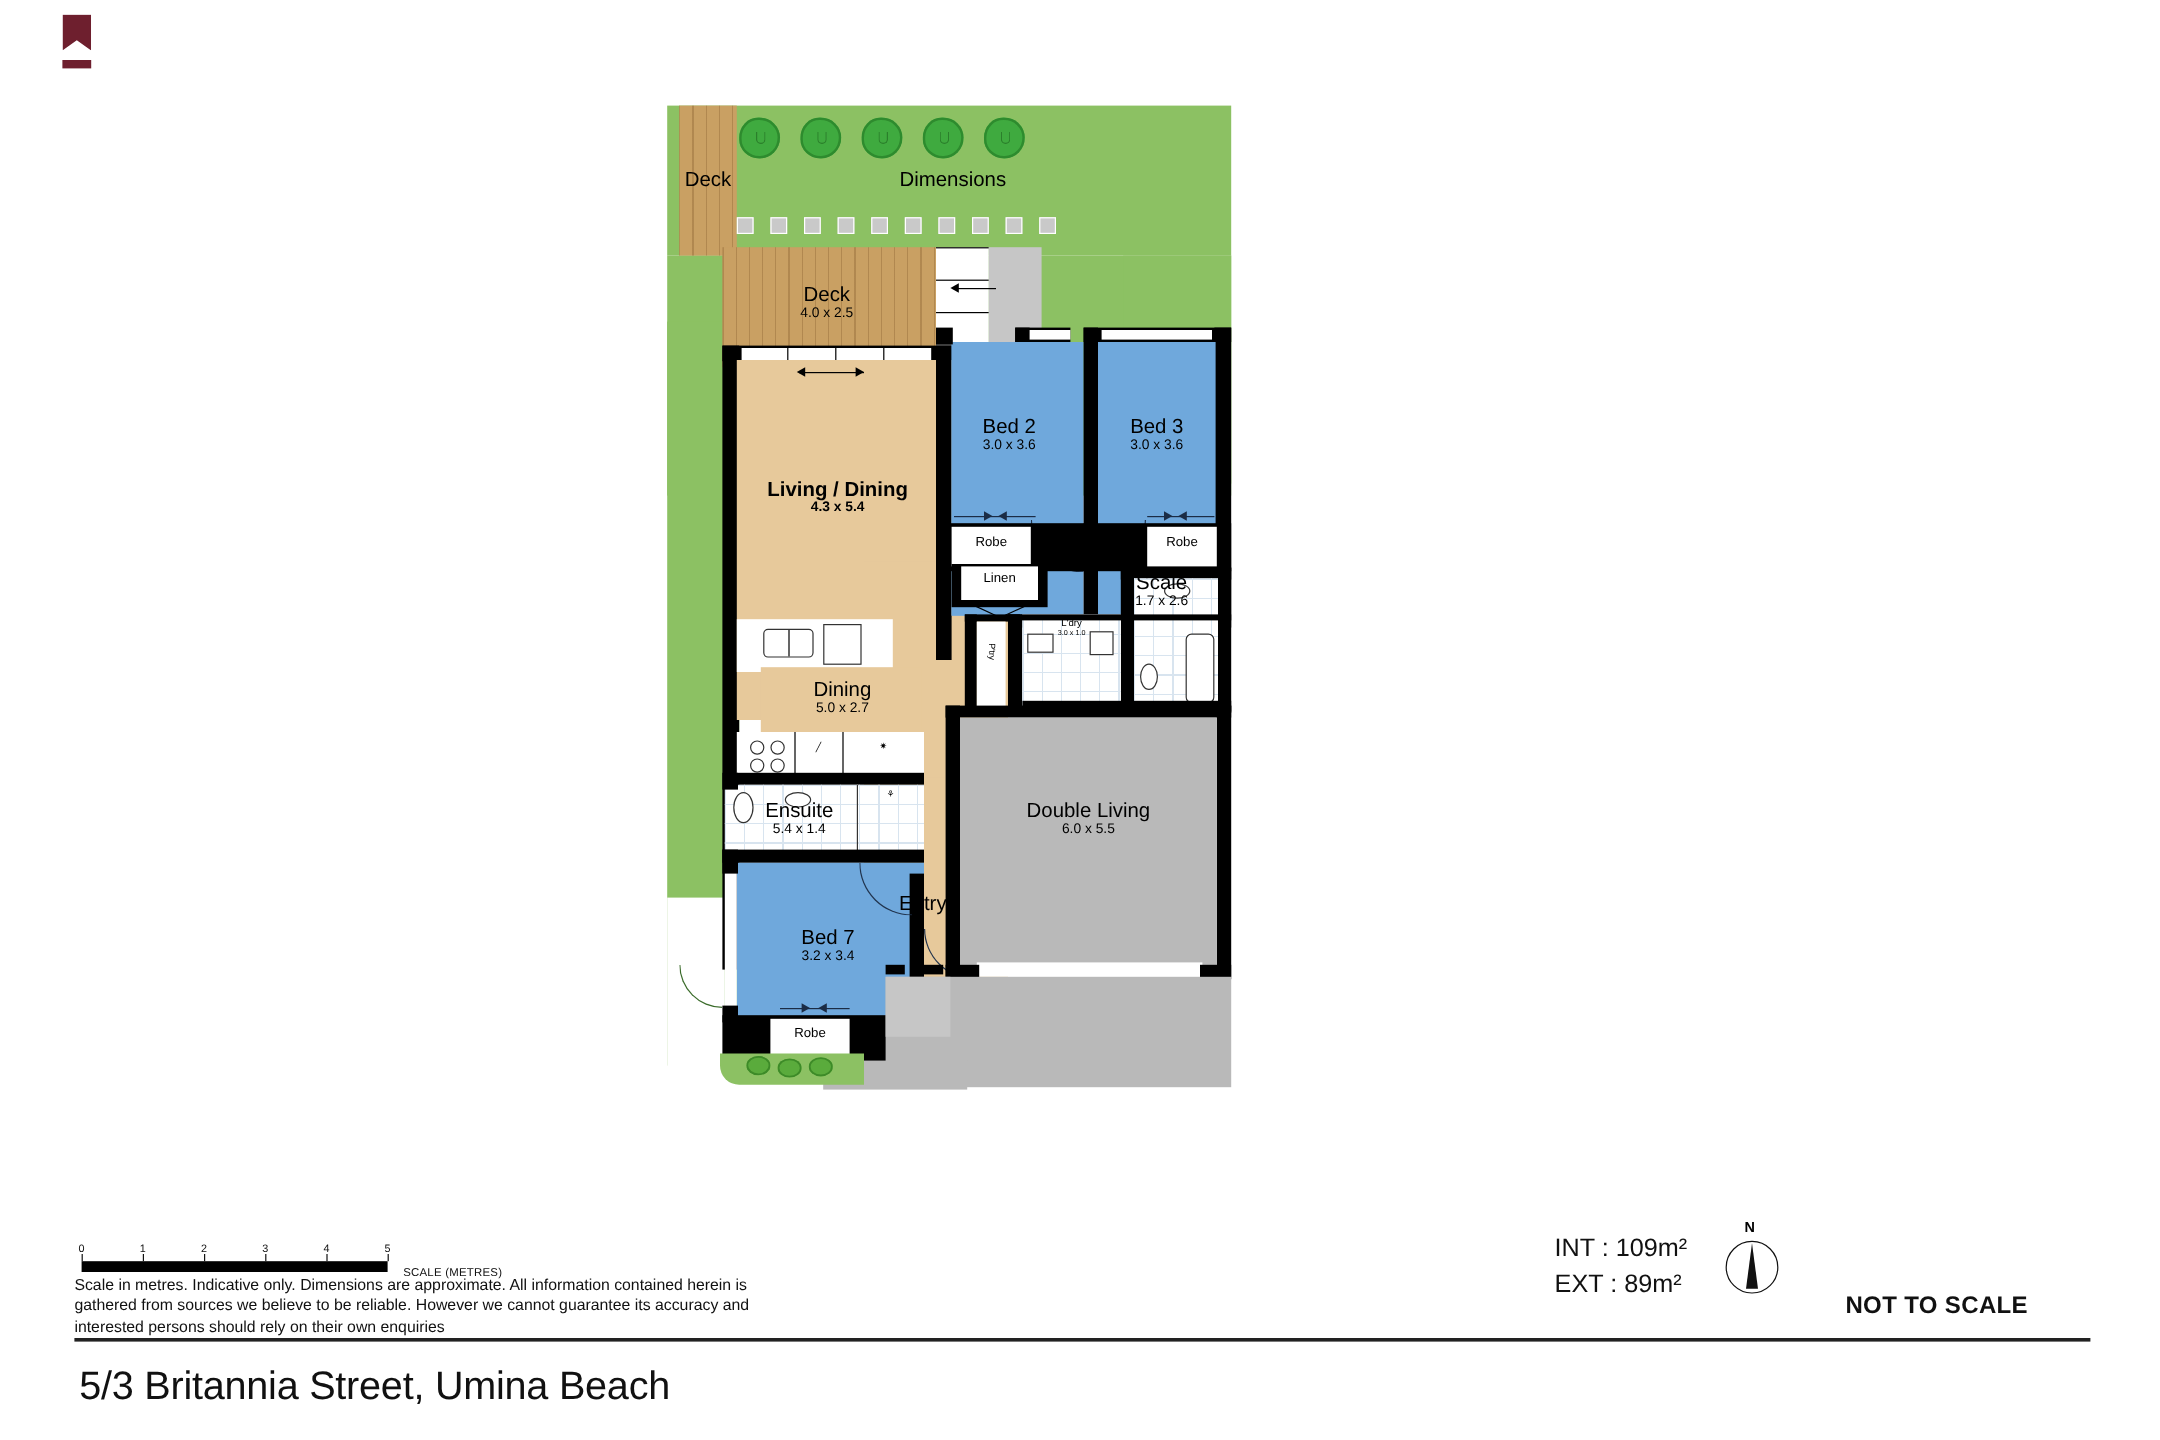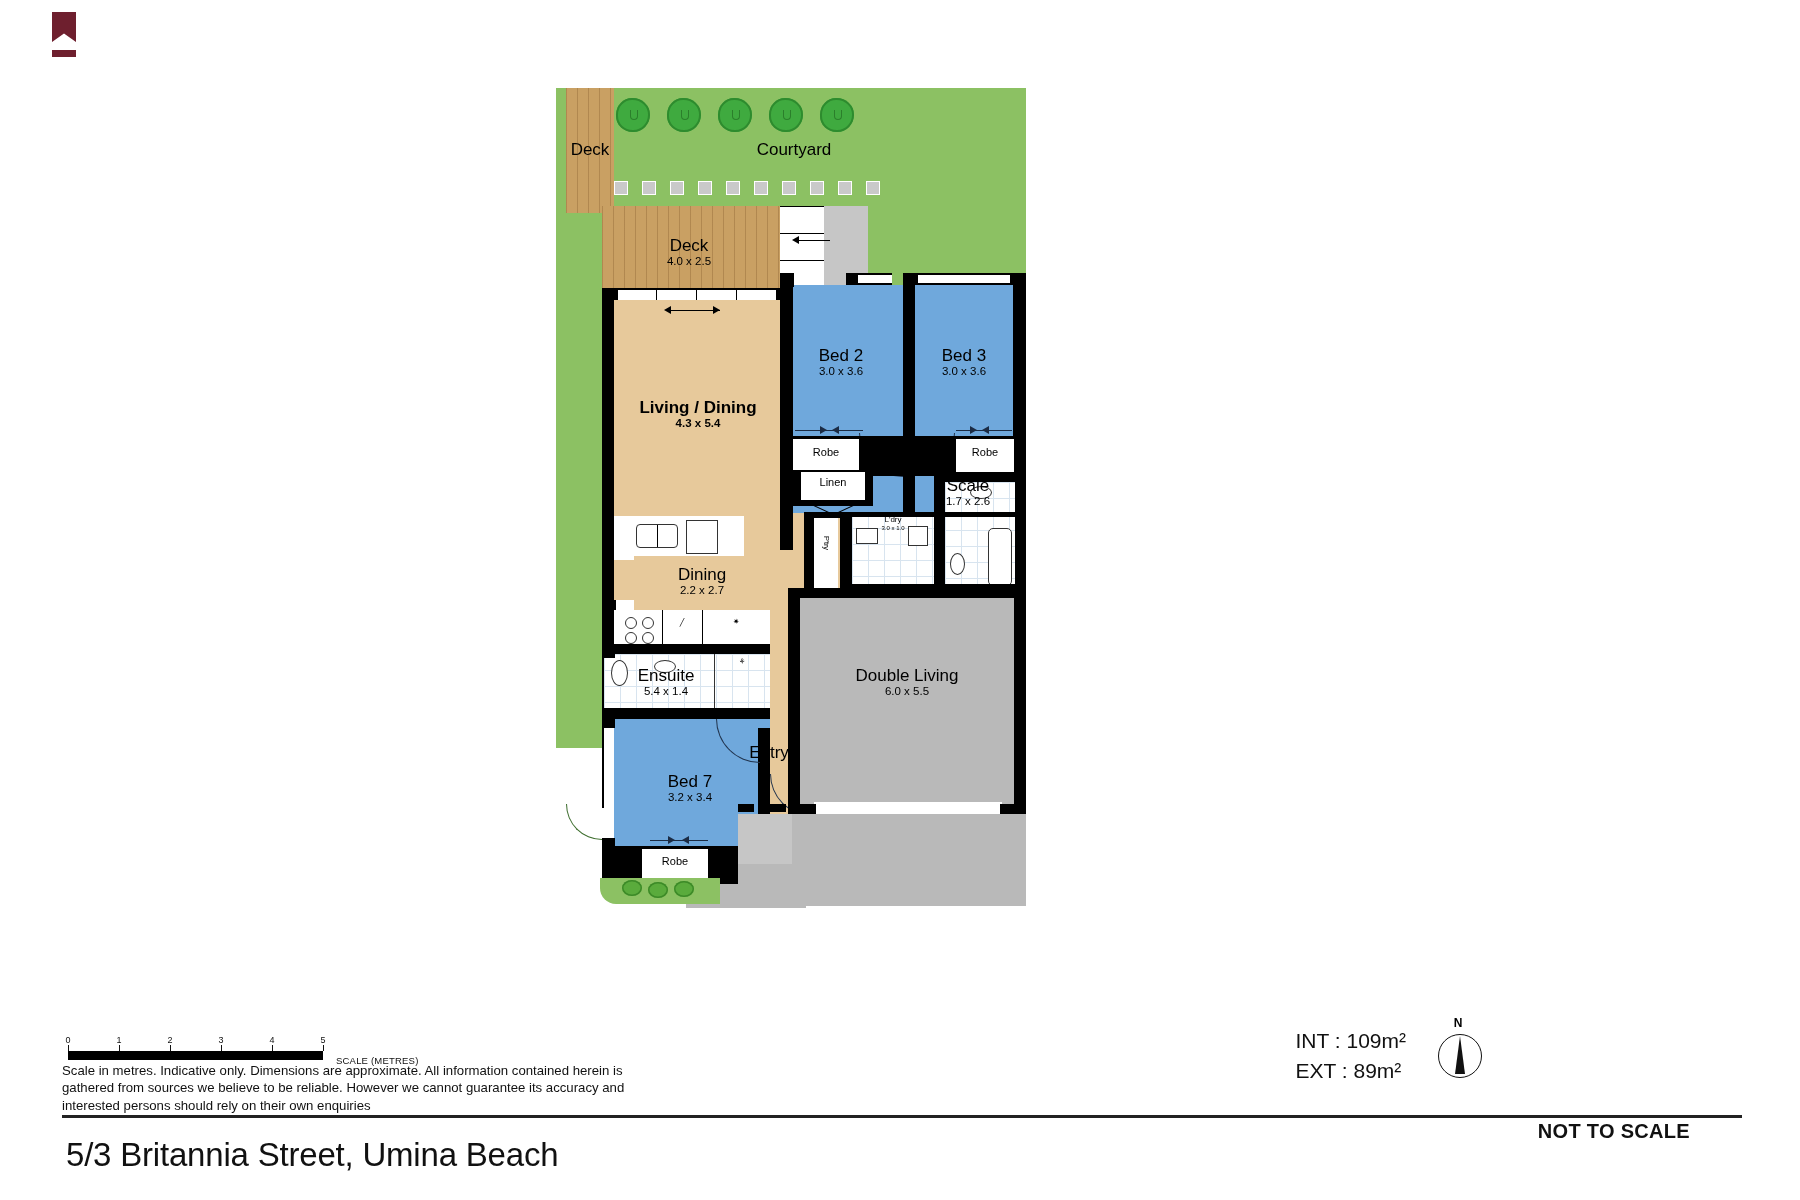--- a/index.html
+++ b/index.html
@@ -179,21 +179,21 @@
     position:absolute; left:12px; top:16px; width:42px; height:42px;
     border:1.6px solid #111; border-radius:50%;
   }
   #compass .needle {
     position:absolute; left:29px; top:18px; width:0; height:0;
     border-left:5px solid transparent; border-right:5px solid transparent;
     border-bottom:38px solid #111;
   }
   #nts {
     position:absolute; right:110px; top:1077px;
-    font-size:20px; font-weight:bold; letter-spacing:.3px; color:#111;margin-top:43px;
+    font-size:20px; font-weight:bold; letter-spacing:.3px; color:#111;
   }
 </style>
 </head>
 <body>
 
 <div id="logo">
   <div id="logo-mark">
     <div id="logo-ribbon"></div>
     <div id="logo-dash"></div>
   </div>
@@ -213,21 +213,21 @@
     <div class="nm">Deck</div>
   </div>
 
   <div class="tree" style="left:60px; top:10px;"></div>
   <div class="tree" style="left:111px; top:10px;"></div>
   <div class="tree" style="left:162px; top:10px;"></div>
   <div class="tree" style="left:213px; top:10px;"></div>
   <div class="tree" style="left:264px; top:10px;"></div>
 
   <div class="lbl" style="left:238px; top:52px;">
-    <div class="nm">Courtyard</div>
+    <div class="nm">Dimensions</div>
   </div>
 
   <div class="paver" style="left:58px;  top:93px;"></div>
   <div class="paver" style="left:86px;  top:93px;"></div>
   <div class="paver" style="left:114px; top:93px;"></div>
   <div class="paver" style="left:142px; top:93px;"></div>
   <div class="paver" style="left:170px; top:93px;"></div>
   <div class="paver" style="left:198px; top:93px;"></div>
   <div class="paver" style="left:226px; top:93px;"></div>
   <div class="paver" style="left:254px; top:93px;"></div>
@@ -350,21 +350,21 @@
     <div class="nm" style="writing-mode:vertical-rl;">P'try</div>
   </div>
 
   <div class="white" style="left:58px; top:428px; width:130px; height:44px;"></div>
   <div class="fix" style="left:80px; top:436px; width:42px; height:24px; border-radius:4px;"></div>
   <div class="black" style="left:101px; top:437px; width:1px; height:22px;"></div>
   <div class="fix" style="left:130px; top:432px; width:32px; height:34px;"></div>
   <div class="tan" style="left:78px; top:468px; width:134px; height:56px;"></div>
   <div class="lbl" style="left:146px; top:477px;">
     <div class="nm">Dining</div>
-    <div class="dm">2.2 x 2.7</div>
+    <div class="dm">5.0 x 2.7</div>
   </div>
   <div class="white" style="left:58px; top:522px; width:156px; height:36px;"></div>
   <div class="black" style="left:106px; top:522px; width:1px; height:36px;"></div>
   <div class="black" style="left:146px; top:522px; width:1px; height:36px;"></div>
   <div class="fixr" style="left:69px; top:529px; width:12px; height:12px;"></div>
   <div class="fixr" style="left:86px; top:529px; width:12px; height:12px;"></div>
   <div class="fixr" style="left:69px; top:544px; width:12px; height:12px;"></div>
   <div class="fixr" style="left:86px; top:544px; width:12px; height:12px;"></div>
   <div class="lbl tiny" style="left:126px; top:531px;">
     <div class="nm">╱</div>

